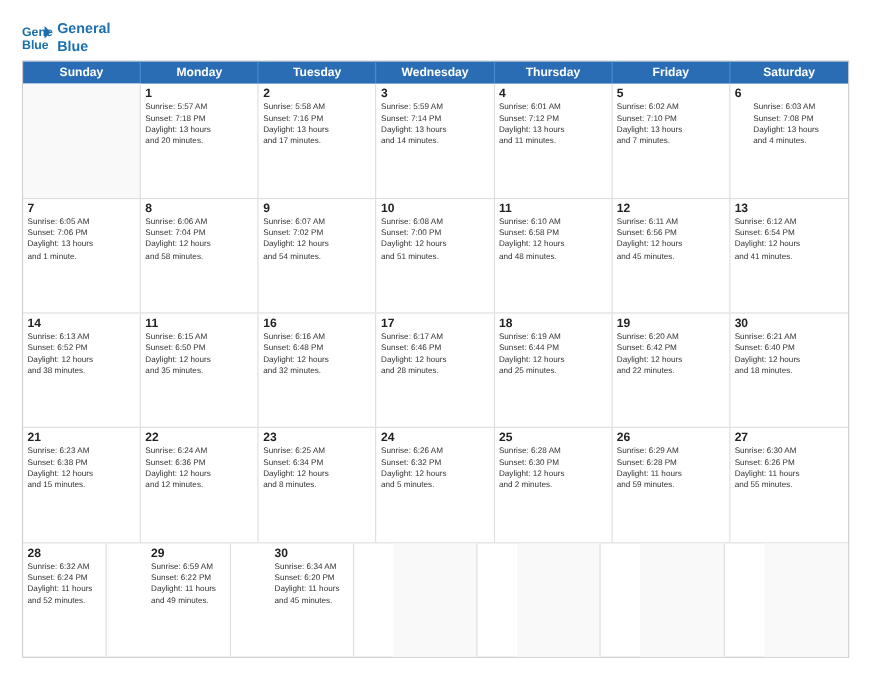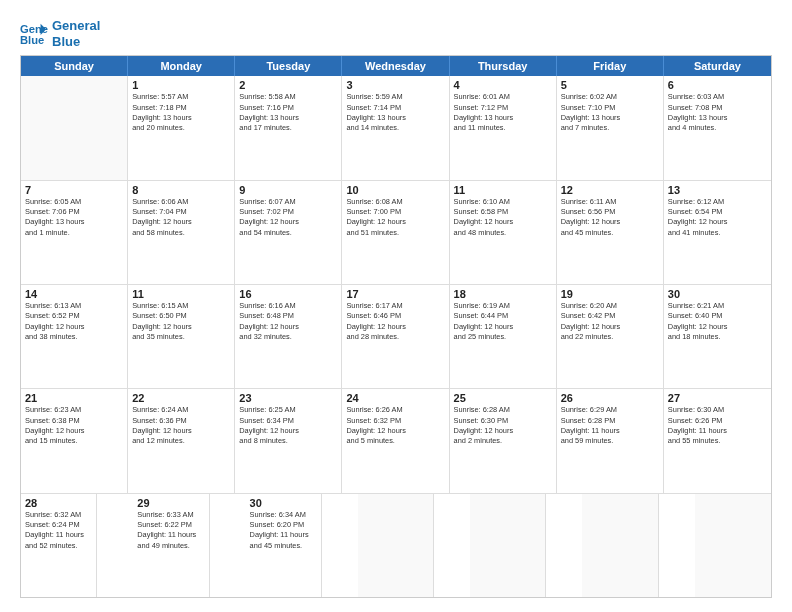--- a/index.html
+++ b/index.html
@@ -164,21 +164,21 @@
           </div>
           <div class="cal-cell">
             <div class="day-num">5</div>
             <div class="day-info" style="white-space: pre-line;">Sunrise: 6:02 AM
 Sunset: 7:10 PM
 Daylight: 13 hours
 and 7 minutes.</div>
           </div>
           <div class="cal-cell">
             <div class="day-num">6</div>
-            <div class="day-info" style="white-space: pre-line;">Sunrise: 6:03 AM
+            <div class="day-info" style="white-space: pre-line; margin-left: 17px;">Sunrise: 6:03 AM
 Sunset: 7:08 PM
 Daylight: 13 hours
 and 4 minutes.</div>
           </div>
         </div>
         <div class="cal-row">
           <div class="cal-cell">
             <div class="day-num">7</div>
             <div class="day-info" style="white-space: pre-line;">Sunrise: 6:05 AM
 Sunset: 7:06 PM
@@ -333,21 +333,21 @@
         <div class="cal-row">
           <div class="cal-cell">
             <div class="day-num">28</div>
             <div class="day-info" style="white-space: pre-line;">Sunrise: 6:32 AM
 Sunset: 6:24 PM
 Daylight: 11 hours
 and 52 minutes.</div>
           </div>
           <div class="cal-cell">
             <div class="day-num">29</div>
-            <div class="day-info" style="white-space: pre-line;">Sunrise: 6:33 AM
+            <div class="day-info" style="white-space: pre-line;">Sunrise: 6:59 AM
 Sunset: 6:22 PM
 Daylight: 11 hours
 and 49 minutes.</div>
           </div>
           <div class="cal-cell">
             <div class="day-num">30</div>
             <div class="day-info" style="white-space: pre-line;">Sunrise: 6:34 AM
 Sunset: 6:20 PM
 Daylight: 11 hours
 and 45 minutes.</div>

